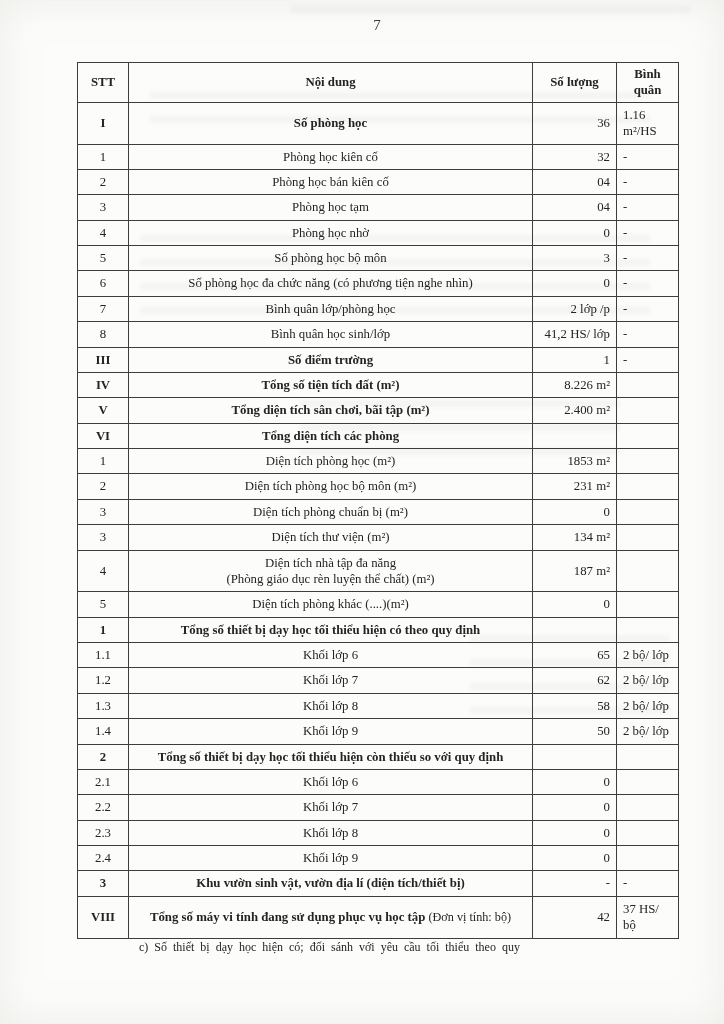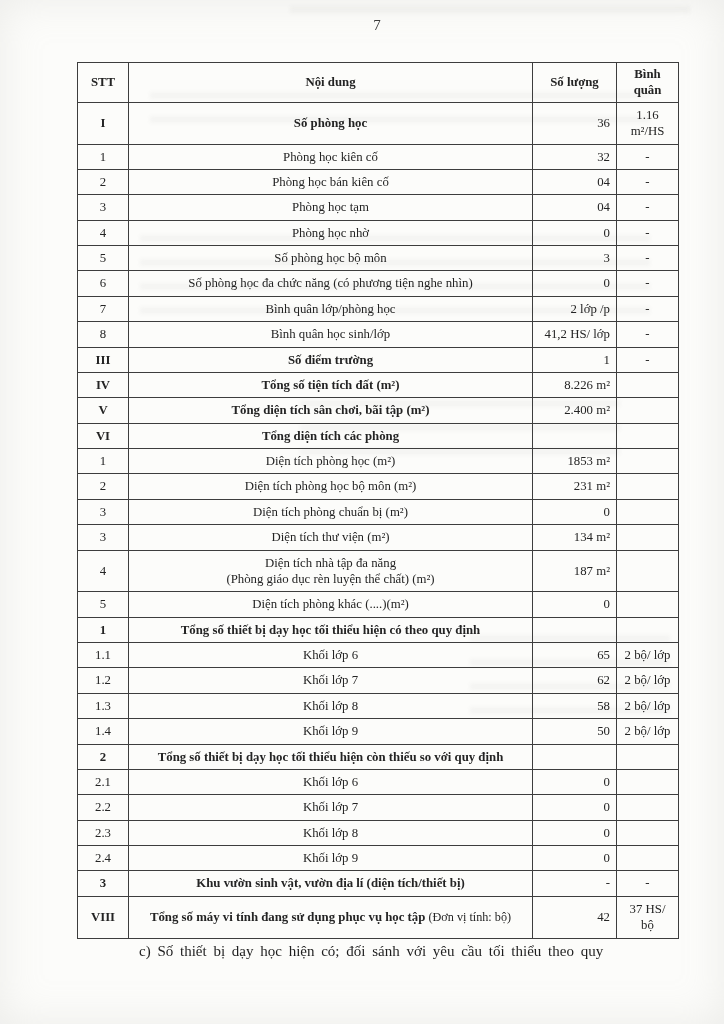--- a/index.html
+++ b/index.html
@@ -37,27 +37,27 @@
     line-height:1.28;
     vertical-align:middle;
     color:#242424;
   }
   .facilities th{
     font-weight:bold;text-align:center;padding:3px 3px;
   }
   .c-stt{text-align:center;padding:4px 2px;}
   .c-label{text-align:center;padding-left:13px;}
   .c-qty{text-align:right;padding:4px 3px;}
-  .c-avg{text-align:center;padding:4px 2px;}
+  .c-avg{text-align:left;padding:4px 2px;}
   .b{font-weight:bold;}
   .sub{font-weight:normal;}
   .suffix{font-weight:normal;font-size:12.2px;}
   .footer-line{
     position:absolute;top:928px;left:139px;right:40px;
-    font-size:15px;color:#1e1e1e;
+    font-size:12px;color:#1e1e1e;
     word-spacing:3px;
   }
 </style>
 </head>
 <body>
 
 <div class="page">
 
   <div class="smudge" style="top:6px;left:290px;width:400px;height:16px;"></div>
   <div class="smudge" style="top:92px;left:150px;width:500px;height:45px;"></div>

